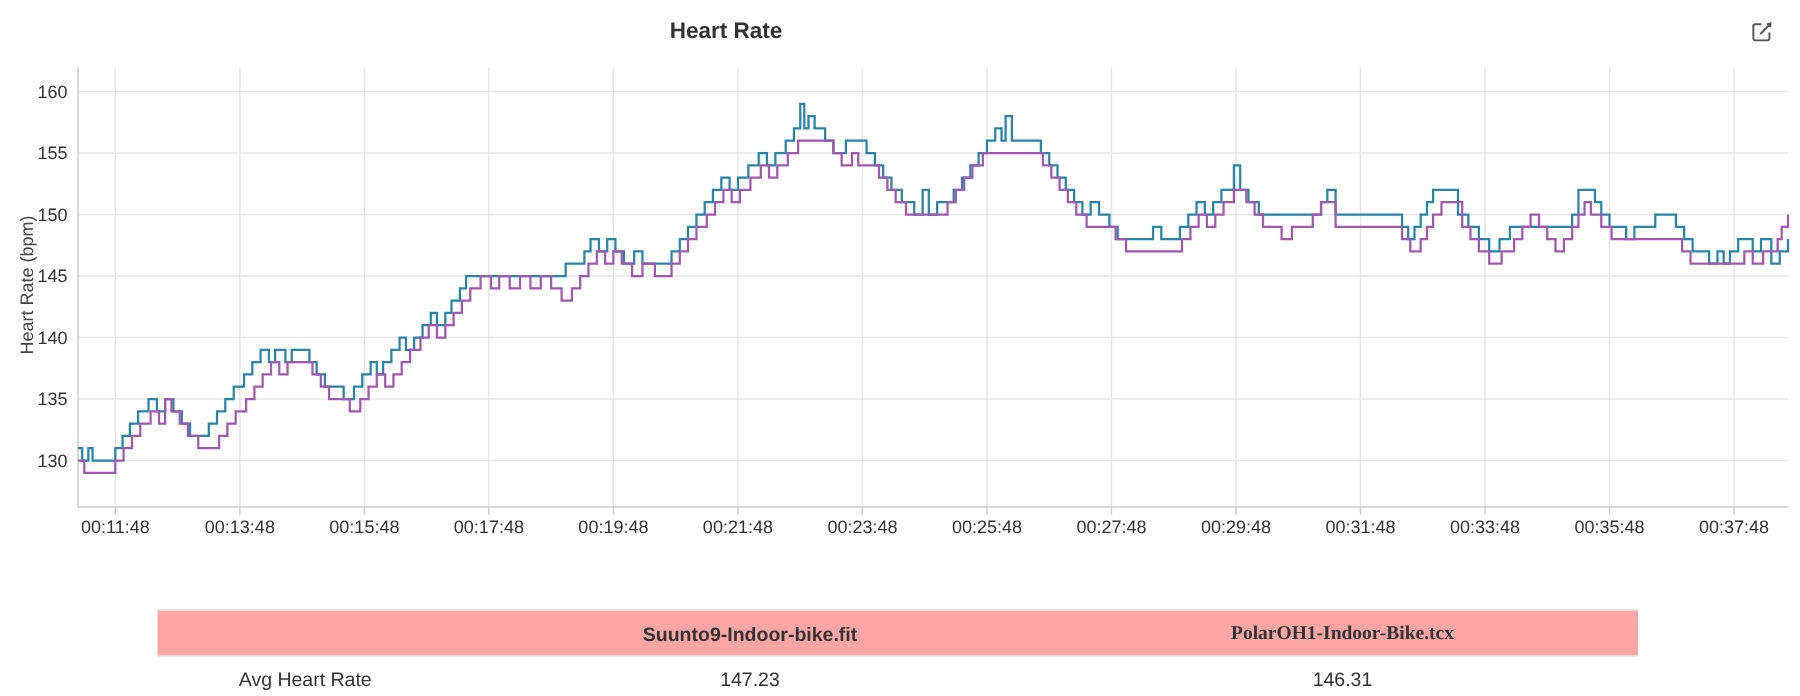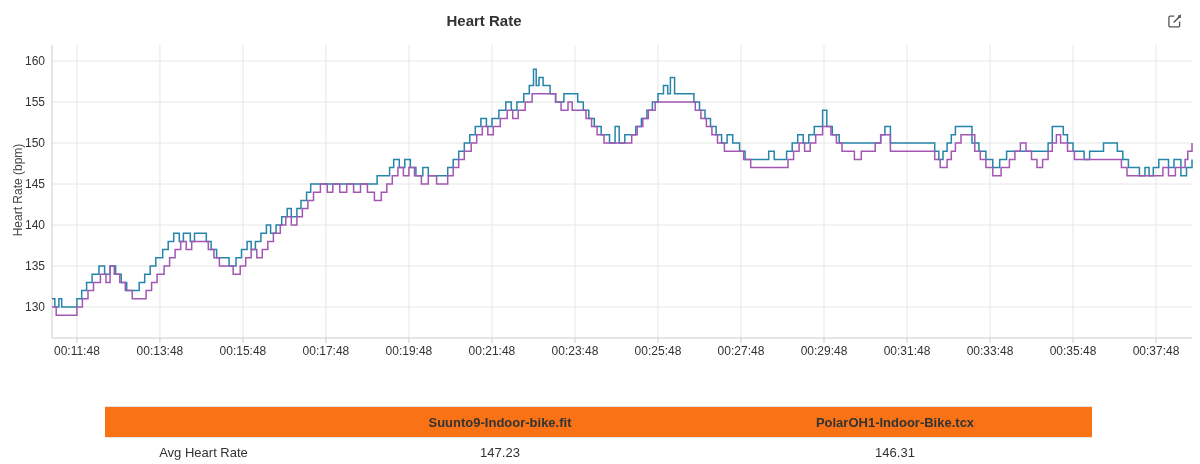--- a/index.html
+++ b/index.html
@@ -13,27 +13,27 @@
   .y-axis-title{position:absolute;left:-42px;top:183px;width:120px;text-align:center;
        font-size:12px;color:#444;transform:rotate(-90deg);}
   .zeros-row{position:absolute;top:377px;left:0;width:1200px;display:flex;
        justify-content:center;align-items:center;gap:7px;}
   .zeros-row input{appearance:none;-webkit-appearance:none;width:13px;height:13px;margin:0;
        border:1px solid #b3b3b3;border-radius:3px;background:linear-gradient(#f6f6f6,#e7e7e7);}
   .zeros-label{font-size:13px;color:#333;}
   .stats{position:absolute;top:406px;left:105px;width:987px;border-collapse:collapse;
        font-size:13px;color:#333;table-layout:fixed;}
   .stats th,.stats td{text-align:center;padding:0;}
-  .stats thead tr{height:31px;background:#f97316;border-top:1px solid #e2e2e2;
+  .stats thead tr{height:31px;background:#fca5a5;border-top:1px solid #e2e2e2;
        border-bottom:1px solid #e8e8e8;}
   .stats tbody tr{height:29px;background:#fff;}
   .stats th{font-weight:bold;}
   .col-metric{width:197px;}
   .col-a{width:396px;}
-  .col-b{width:394px;}
+  .col-b{width:394px;font-family:Liberation Serif, serif;}
   svg text{font-family:"Liberation Sans",sans-serif;}
 </style>
 </head>
 <body>
 
 <div class="app">
 
   <div class="chart-title">Heart Rate</div>
 
   <button class="edit-btn" title="">

